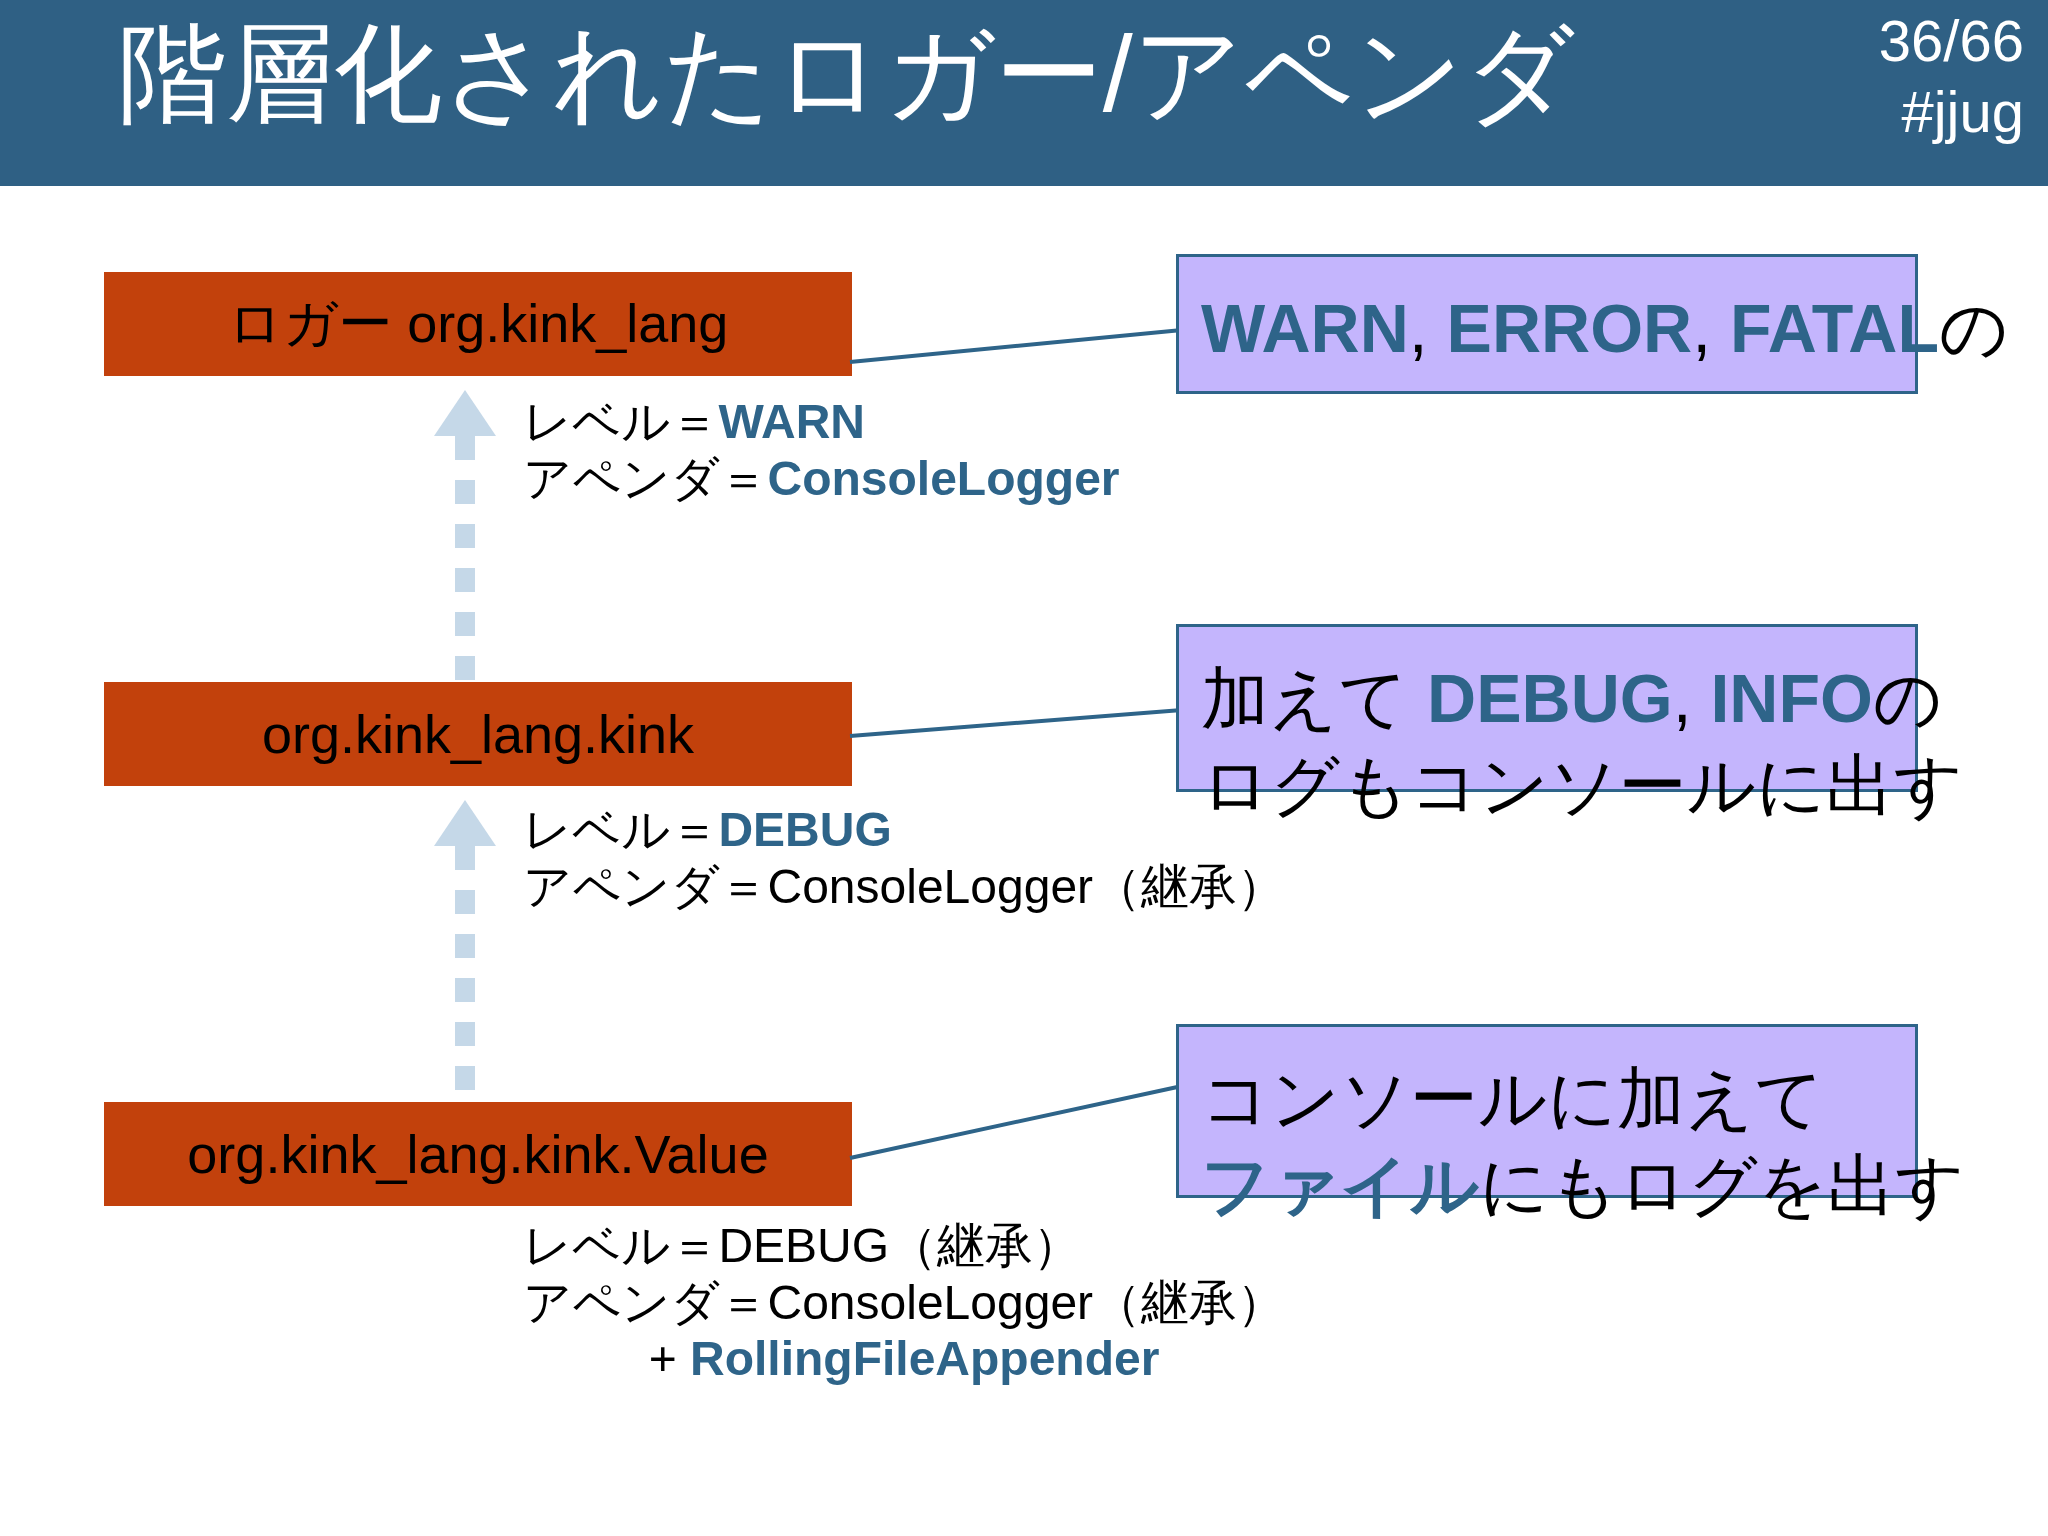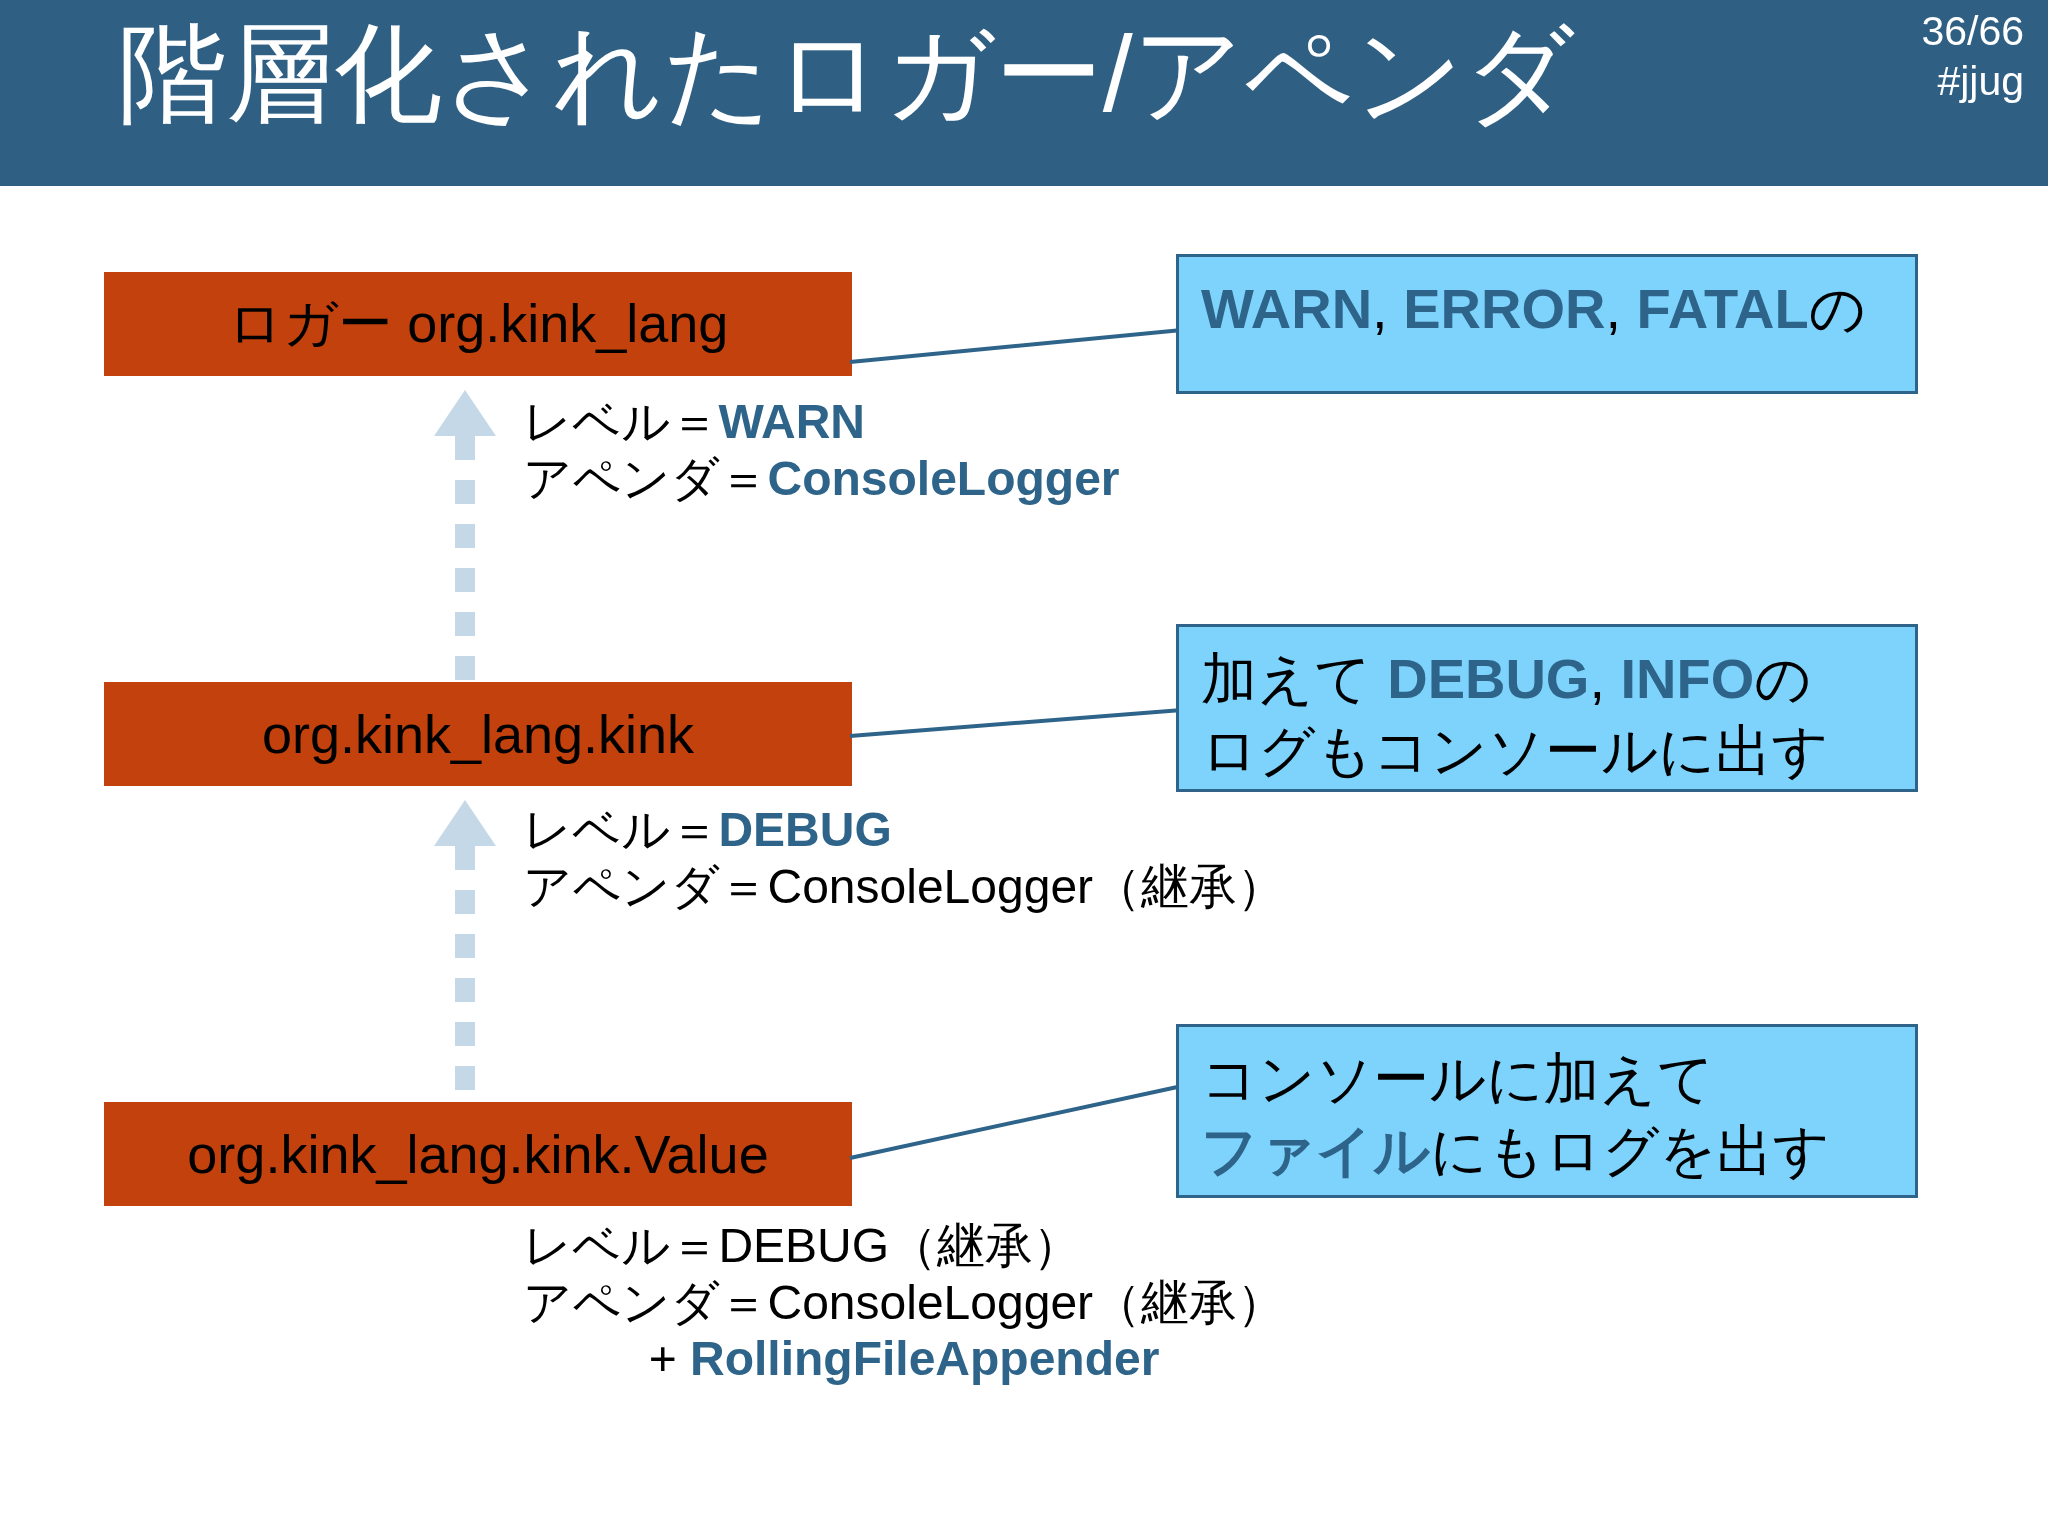--- a/index.html
+++ b/index.html
@@ -34,21 +34,21 @@
     letter-spacing: 0px;
     white-space: nowrap;
     font-weight: 400;
   }
   #page-counter {
     position: absolute;
     right: 24px;
     top: 6px;
     text-align: right;
     color: #ffffff;
-    font-size: 41px;
+    font-size: 58px;
     line-height: 1.22;
     font-weight: 400;
   }
   #page-counter div { display: block; }
 
   
   .logger-box {
     position: absolute;
     background: #c2410c;
     color: #000000;
@@ -98,26 +98,26 @@
   #config-0 { left: 523px; top: 394px; }
   #config-1 { left: 523px; top: 802px; }
   #config-2 { left: 523px; top: 1218px; }
   .config-line { display: block; }
   .config-line.centered { text-align: center; }
   .hl { color: #2e6489; font-weight: bold; }
 
   
   .callout {
     position: absolute;
-    background: #7dd3fc;
+    background: #c4b5fd;
     border: 3px solid #2e6489;
     box-sizing: border-box;
-    font-size: 56px;
+    font-size: 68px;
     line-height: 1.28;
-    padding: 16px 22px 18px 22px;
+    padding: 28px 22px 18px 22px;
     white-space: nowrap;
   }
   .callout .cline { display: block; }
   #callout-0 { left: 1176px; top: 254px;  width: 742px; height: 140px; }
   #callout-1 { left: 1176px; top: 624px;  width: 742px; height: 168px; }
   #callout-2 { left: 1176px; top: 1024px; width: 742px; height: 174px; }
 
   
   .connector { position: absolute; }
   .connector svg { display: block; }

